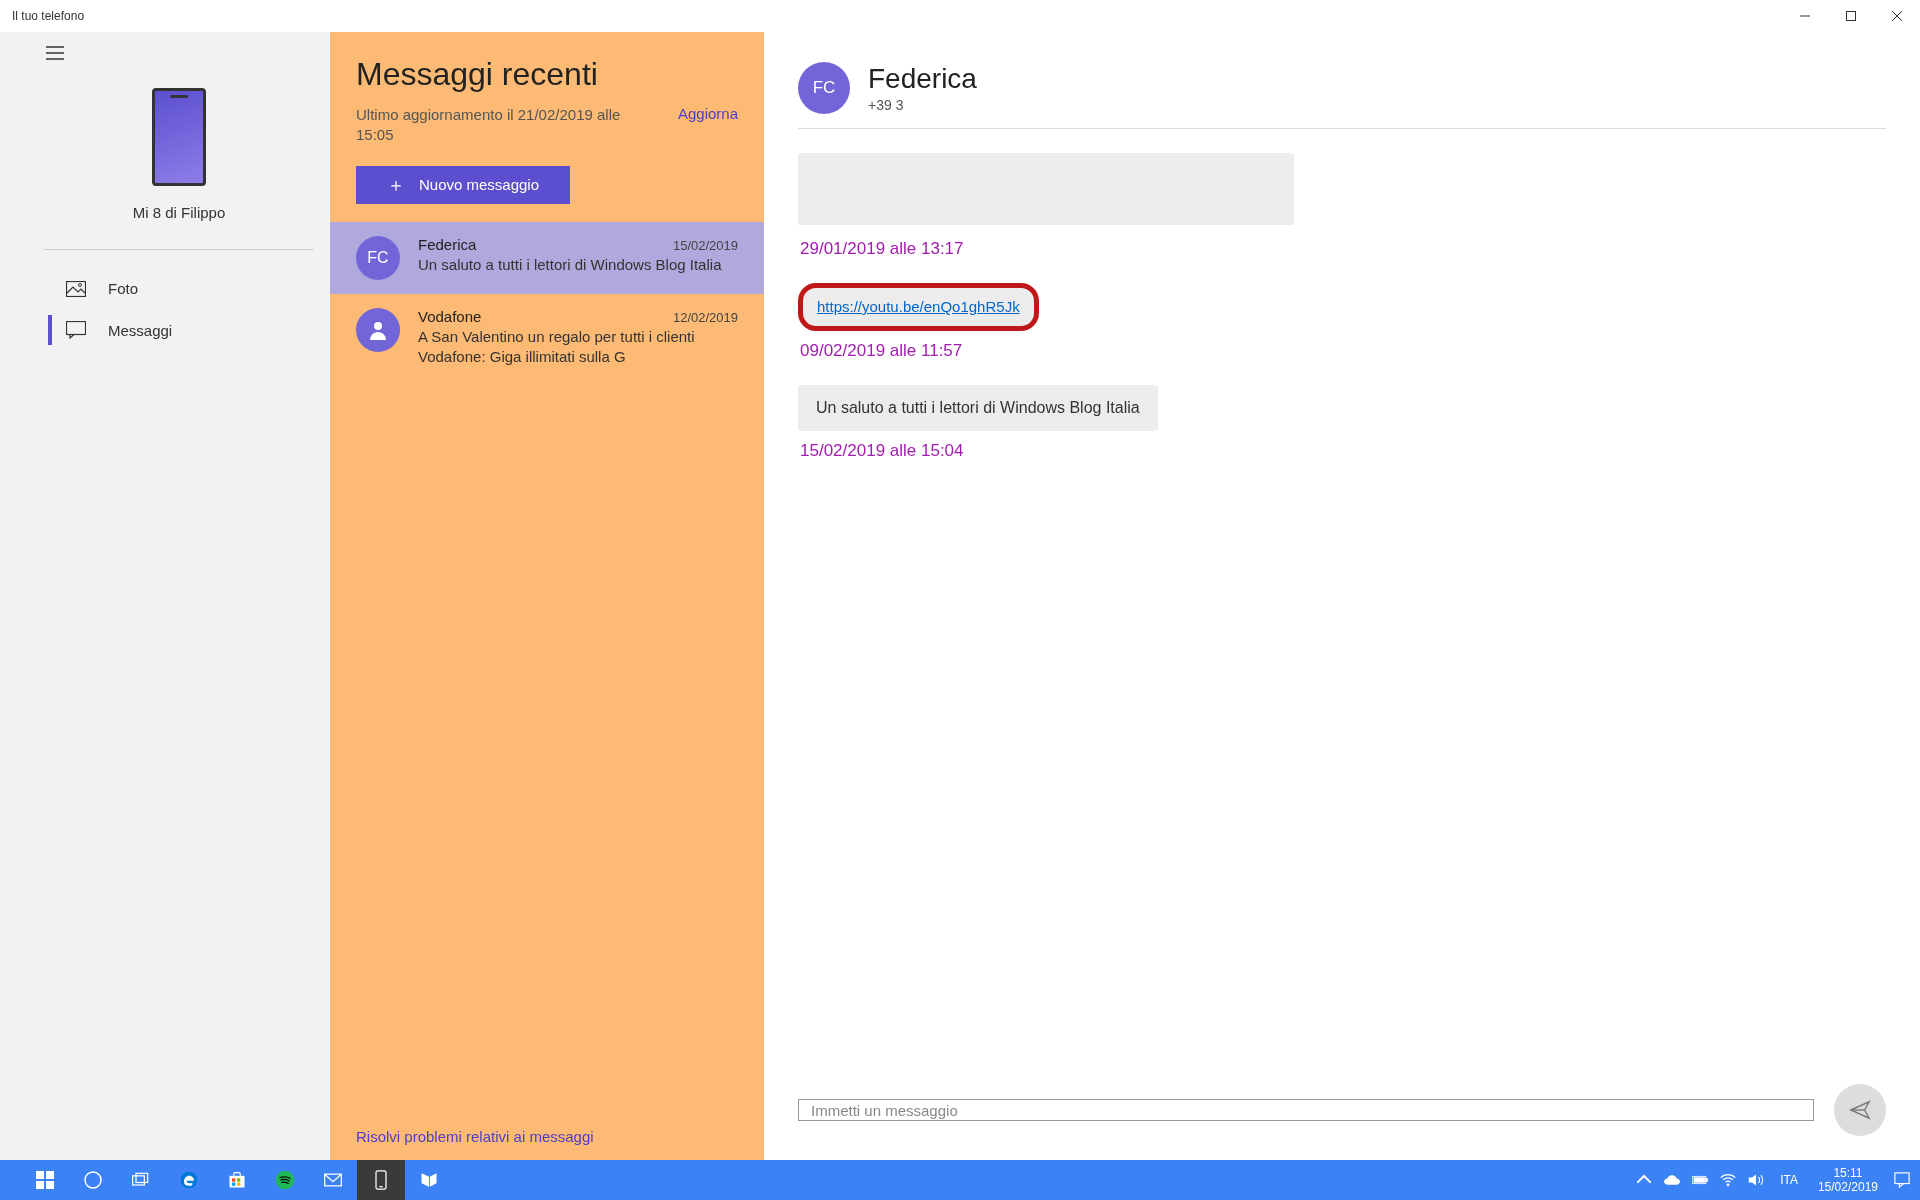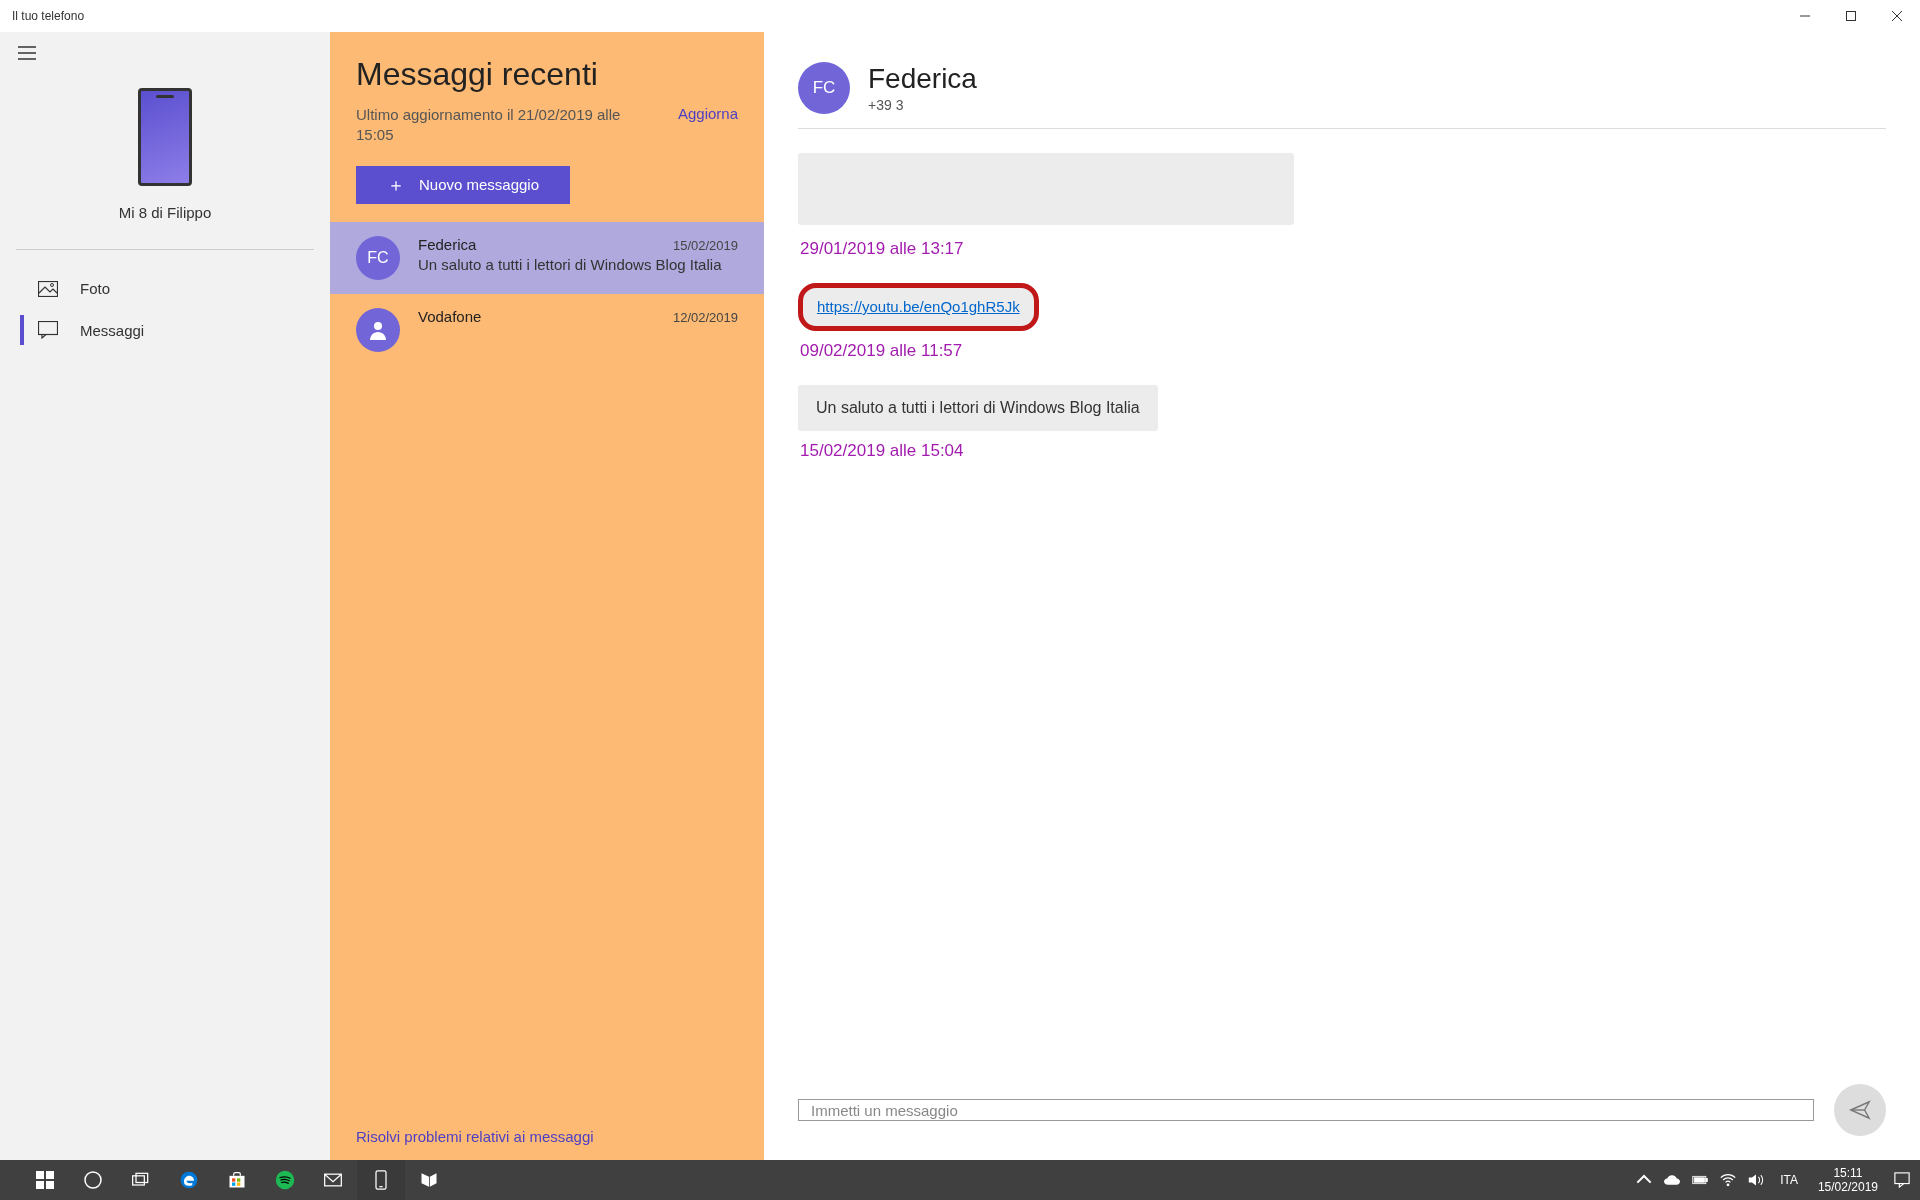--- a/index.html
+++ b/index.html
@@ -9,21 +9,21 @@
 .titlebar { height: 32px; display: flex; align-items: center; justify-content: space-between; padding-left: 12px; }
 .titlebar-title { font-size: 12px; color: #333; }
 .titlebar-controls { display: flex; }
 .titlebar-btn { width: 46px; height: 32px; display: flex; align-items: center; justify-content: center; }
 .titlebar-btn svg { width: 10px; height: 10px; }
 
 
 .app { display: flex; height: calc(100% - 32px - 40px); }
 
 
-.sidebar { width: 330px; background: #f2f2f2; display: flex; flex-direction: column; }
+.sidebar { width: 330px; background: #f2f2f2; display: flex; flex-direction: column; padding-left: 28px; }
 .hamburger { padding: 14px 18px; }
 .hamburger svg { width: 18px; height: 14px; }
 
 .phone-graphic { display: flex; flex-direction: column; align-items: center; padding: 10px 0 20px; }
 .phone-body { width: 54px; height: 98px; border: 3px solid #333; border-radius: 4px; background: linear-gradient(160deg, #5b4fcf 0%, #8d7ee8 100%); position: relative; }
 .phone-body::before { content: ""; position: absolute; top: 4px; left: 50%; transform: translateX(-50%); width: 18px; height: 3px; background: #333; border-radius: 2px; }
 .phone-label { margin-top: 18px; font-size: 15px; color: #333; }
 .sidebar-divider { height: 1px; background: #ccc; margin: 8px 16px 18px; }
 
 .nav { flex: 1; margin-left: 20px; }
@@ -75,21 +75,21 @@
 .bubble.link-bubble a { color: #0066cc; text-decoration: underline; font-size: 15px; }
 .timestamp { font-size: 17px; color: #a21caf; margin: 10px 0 24px 2px; }
 
 .chat-input-row { display: flex; align-items: center; gap: 20px; padding: 0 6px 6px; }
 .chat-input { flex: 1; height: 22px; border: 1px solid #999; padding: 0 12px; font-size: 15px; color: #333; outline: none; }
 .chat-input::placeholder { color: #888; }
 .send-btn { width: 52px; height: 52px; border-radius: 50%; background: #ddd; display: flex; align-items: center; justify-content: center; }
 .send-btn svg { width: 22px; height: 22px; }
 
 
-.taskbar { height: 40px; background: #404040; display: flex; align-items: center; justify-content: space-between; color: #fff; padding-left: 21px; }
+.taskbar { height: 40px; background: #3b82f6; display: flex; align-items: center; justify-content: space-between; color: #fff; padding-left: 21px; }
 .taskbar-left { display: flex; align-items: center; height: 100%; }
 .tb-item { width: 48px; height: 40px; display: flex; align-items: center; justify-content: center; }
 .tb-item.active { background: #3a3a3a; }
 .tb-item svg { width: 20px; height: 20px; }
 .taskbar-right { display: flex; align-items: center; gap: 4px; padding-right: 6px; }
 .tray-icon { width: 24px; height: 40px; display: flex; align-items: center; justify-content: center; }
 .tray-icon svg { width: 16px; height: 16px; }
 .tb-lang { font-size: 12px; padding: 0 8px; }
 .tb-clock { text-align: center; font-size: 12px; line-height: 1.2; padding: 0 8px; }
 </style>
@@ -187,20 +187,21 @@
           <svg width="24" height="24" viewBox="0 0 24 24" fill="#fff">
               <circle cx="12" cy="8" r="4"></circle>
               <path d="M4 22c0-4.4 3.6-8 8-8s8 3.6 8 8"></path>
             </svg>
         </div>
         <div class="conv-body">
           <div class="conv-top">
             <span class="conv-name">Vodafone</span>
             <span class="conv-date">12/02/2019</span>
           </div>
+          <div class="conv-preview">A San Valentino un regalo per tutti i clienti Vodafone: Giga illimitati sulla G</div>
         </div>
       </div>
     </div>
 
     <div class="msgs-footer">
       <a href="#">Risolvi problemi relativi ai messaggi</a>
     </div>
   </div>
 
   <div class="chat-pane">

